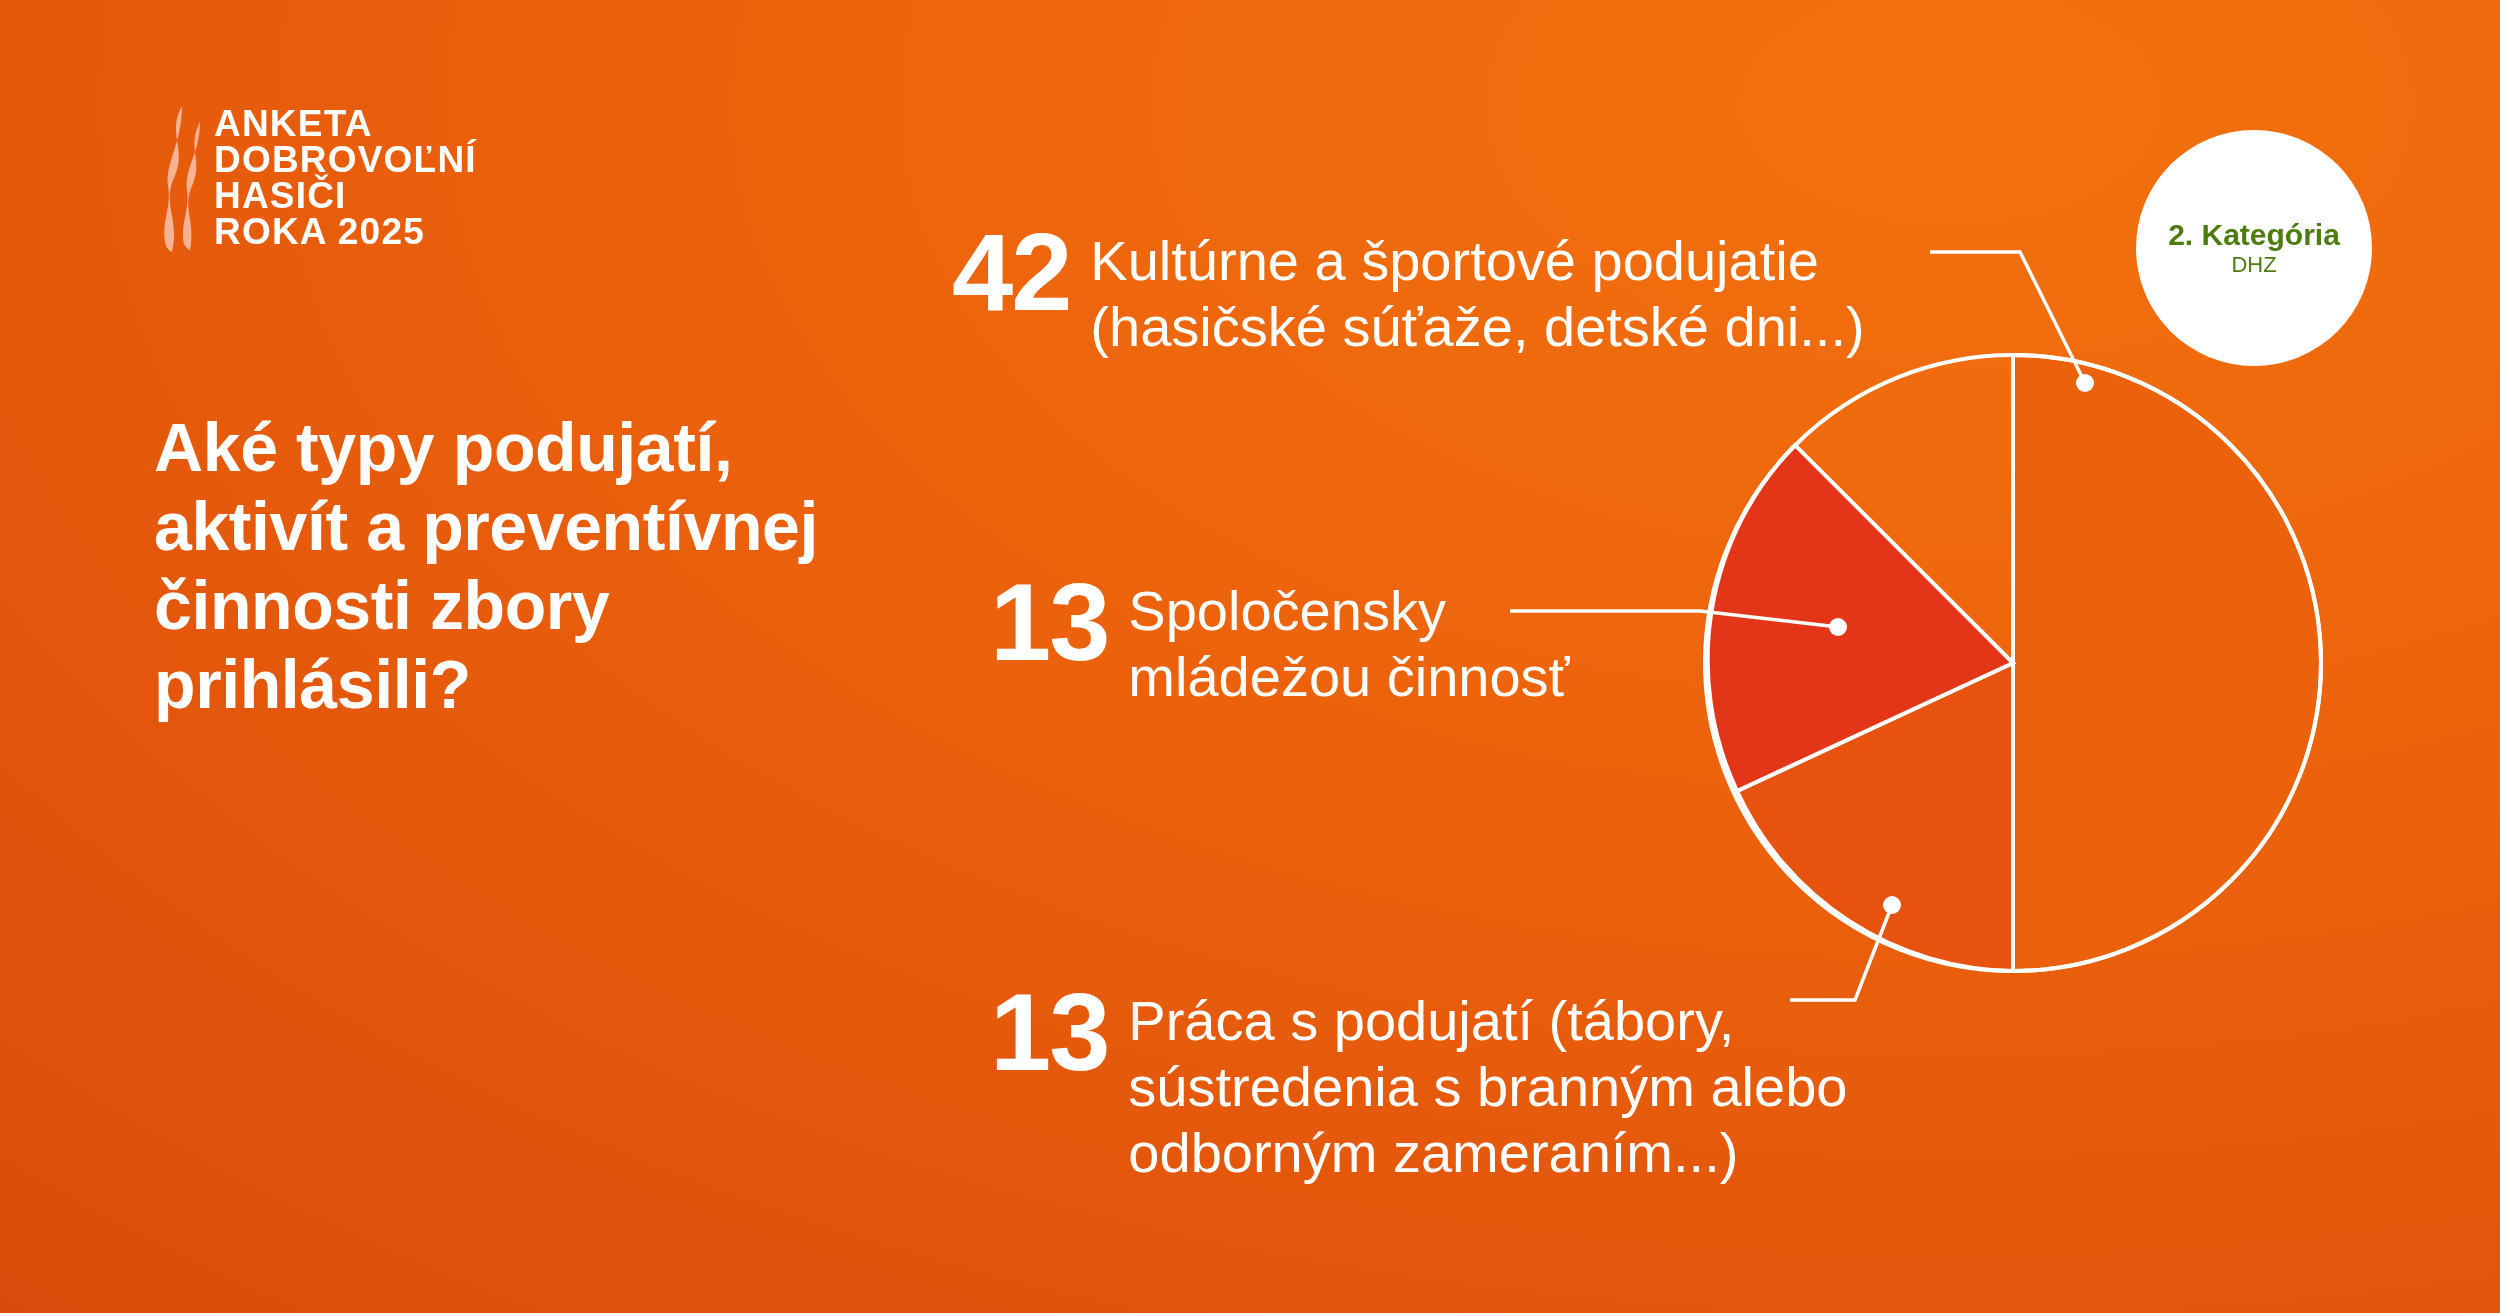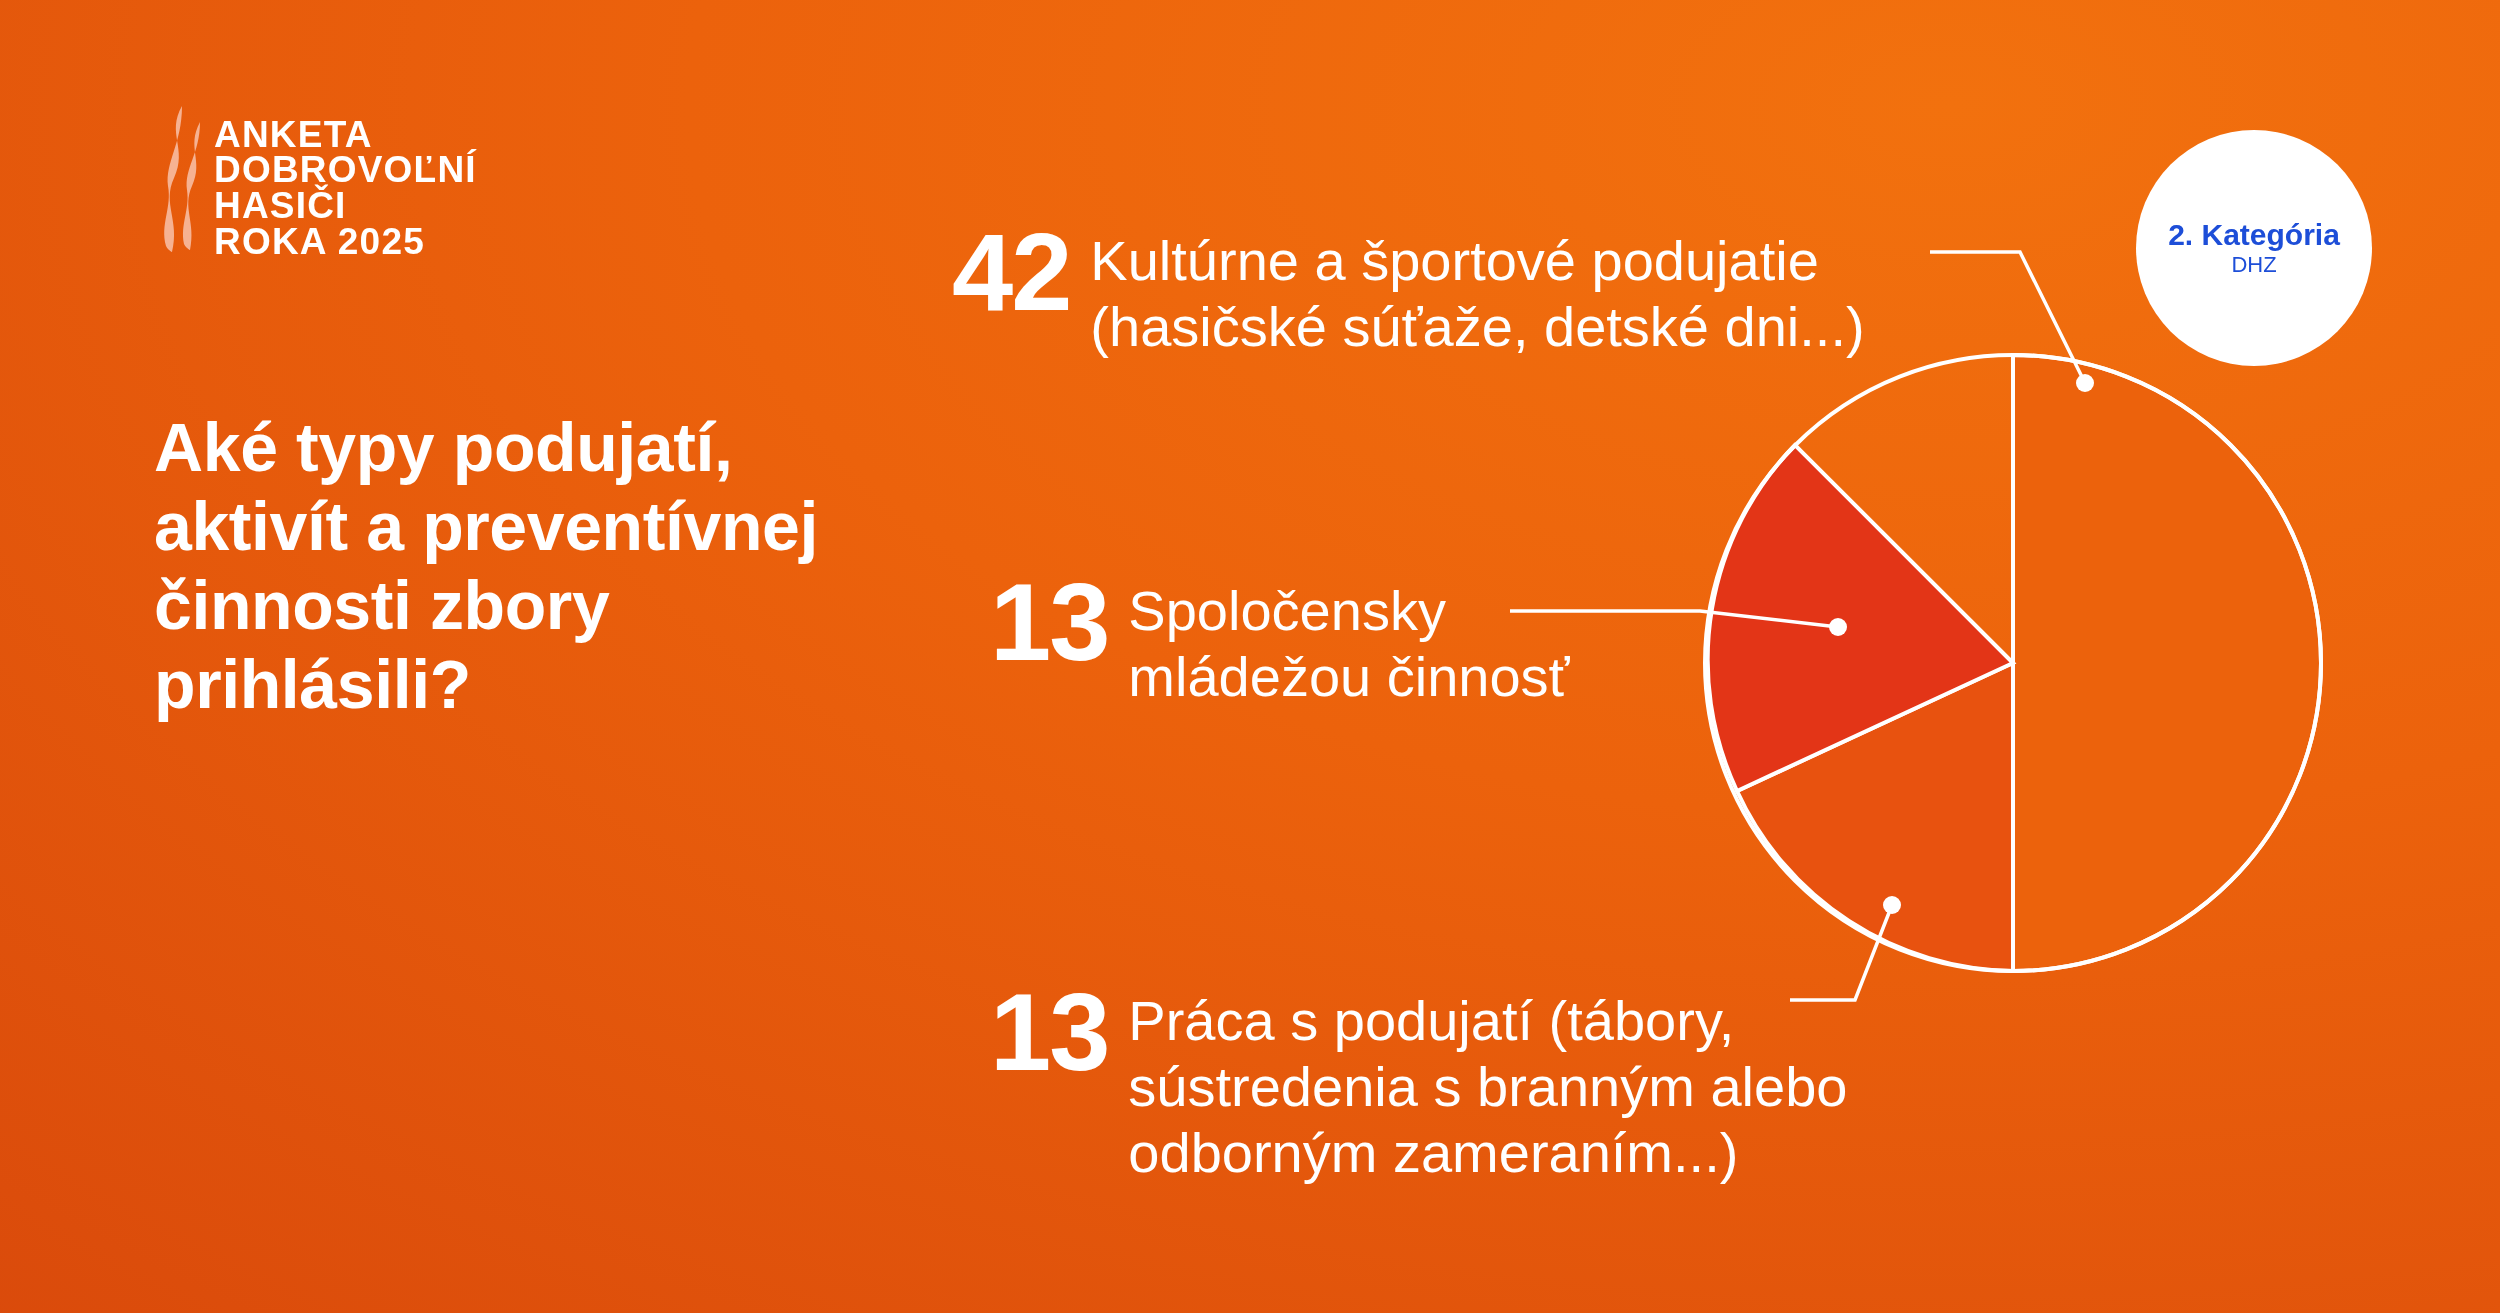--- a/index.html
+++ b/index.html
@@ -18,21 +18,21 @@
       radial-gradient(120% 130% at 78% 8%, #F2710E 0%, #EC620C 42%, #D9490B 100%);
     color: #ffffff;
   }
 
   
   .logo-block {
     position: absolute;
     left: 152px;
     top: 96px;
     display: flex;
-    align-items: flex-end;
+    align-items: center;
   }
   .logo-flame {
     width: 56px;
     height: 160px;
     flex: 0 0 auto;
     margin-top: 4px;
     margin-right: 6px;
   }
   .logo-lines {
     display: flex;
@@ -68,21 +68,21 @@
     left: 2136px;
     top: 130px;
     width: 236px;
     height: 236px;
     border-radius: 50%;
     background: #ffffff;
     display: flex;
     flex-direction: column;
     align-items: center;
     justify-content: center;
-    color: #1d4ed8;
+    color: #4d7c0f;
   }
   .badge .badge-title {
     font-size: 30px;
     font-weight: bold;
     line-height: 1.1;
     white-space: nowrap;
   }
   .badge .badge-sub {
     font-size: 22px;
     font-weight: normal;

